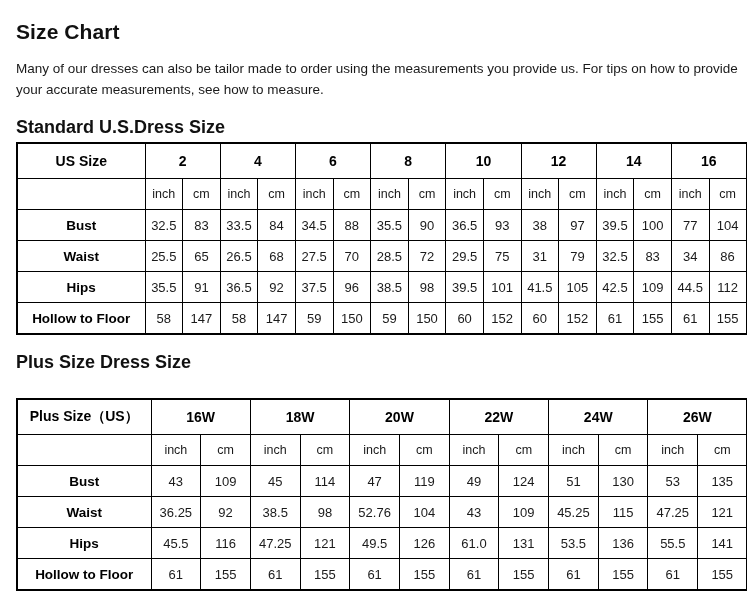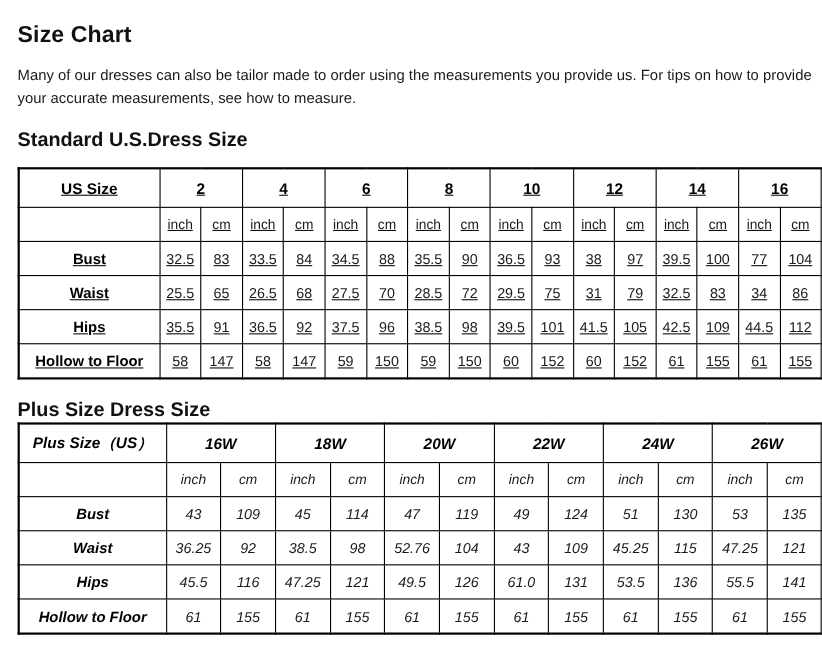--- a/index.html
+++ b/index.html
@@ -78,25 +78,25 @@
     height: 34px;
   }
   table.size-table td.unit {
     font-size: 12.5px;
     color: #1a1a1a;
   }
   table.size-table td.blank {
     height: 30px;
   }
   
-  #standard-table { width: 731px; margin-top: 14px; text-decoration: underline; }
+  #standard-table { width: 731px; margin-top: 4px; }
   #standard-table col.label-col { width: 128px; }
   #standard-table col.data-col  { width: 37.6px; }
   
-  #plus-table { width: 731px; margin-top: 1px; font-style: italic; }
+  #plus-table { width: 731px; margin-top: 25px; }
   #plus-table col.label-col { width: 134px; }
   #plus-table col.data-col  { width: 49.7px; }
 </style>
 </head>
 <body>
 
 <div class="page">
 
   <div class="title">Size Chart</div>
 

